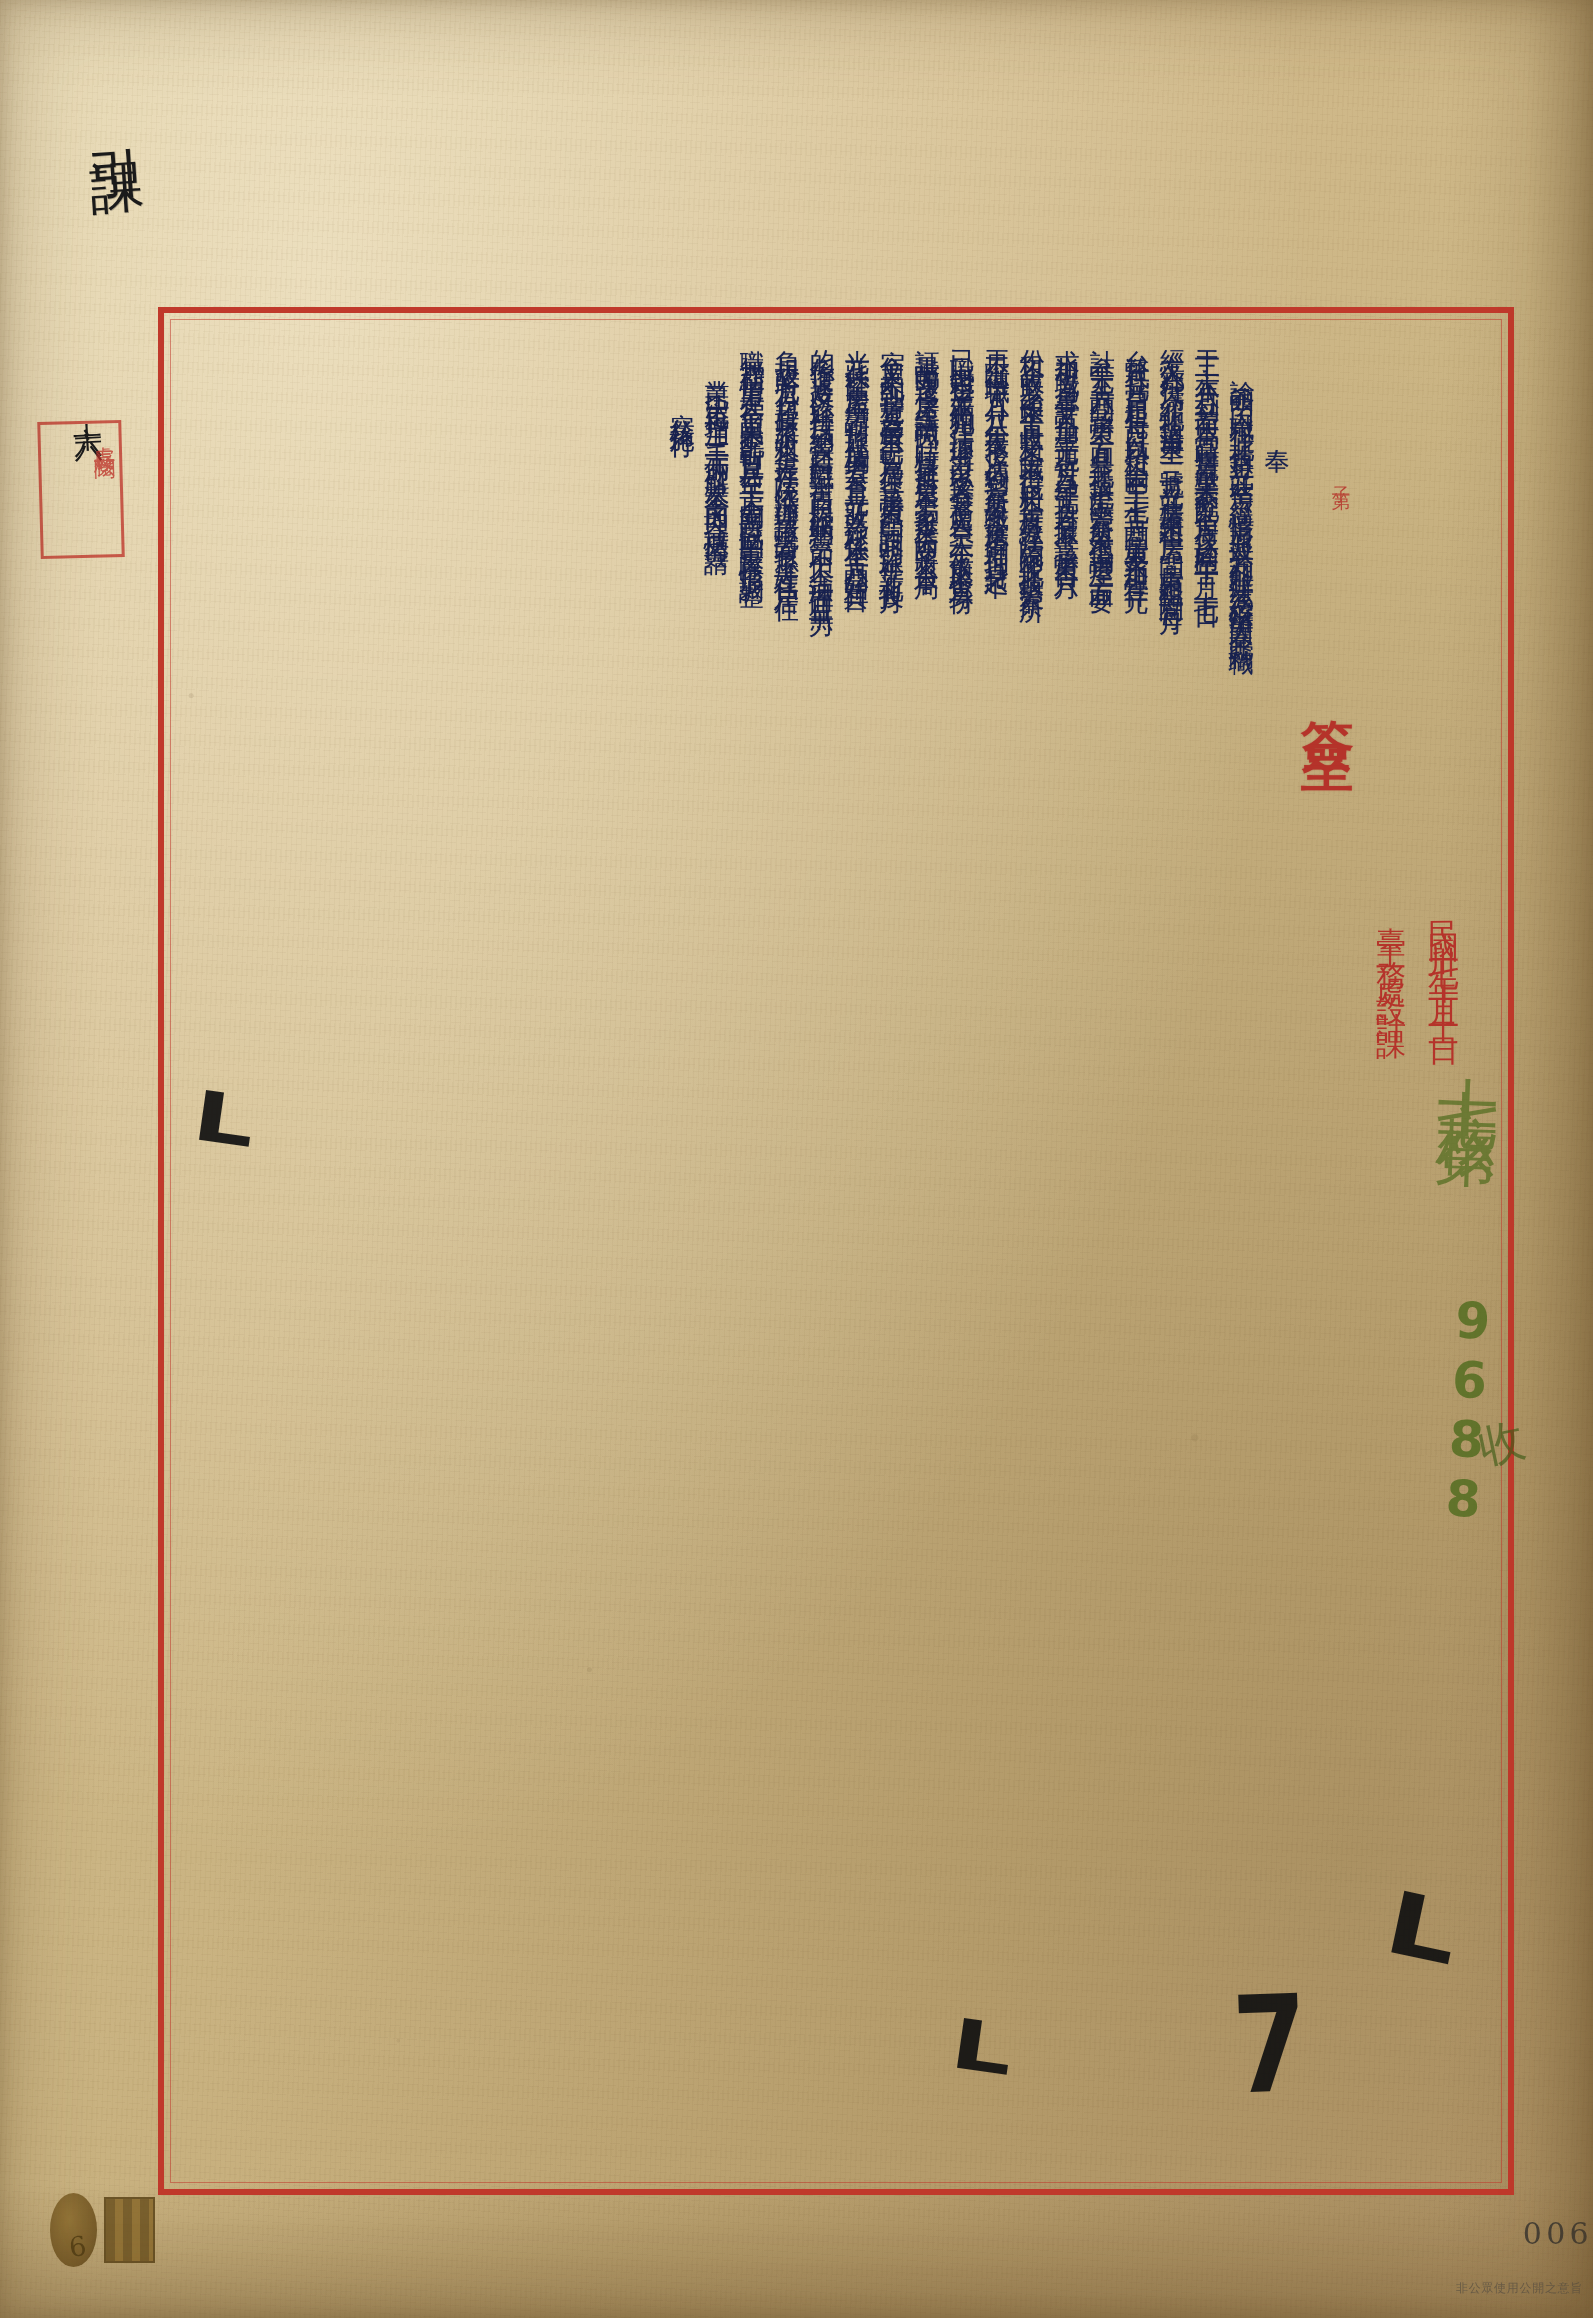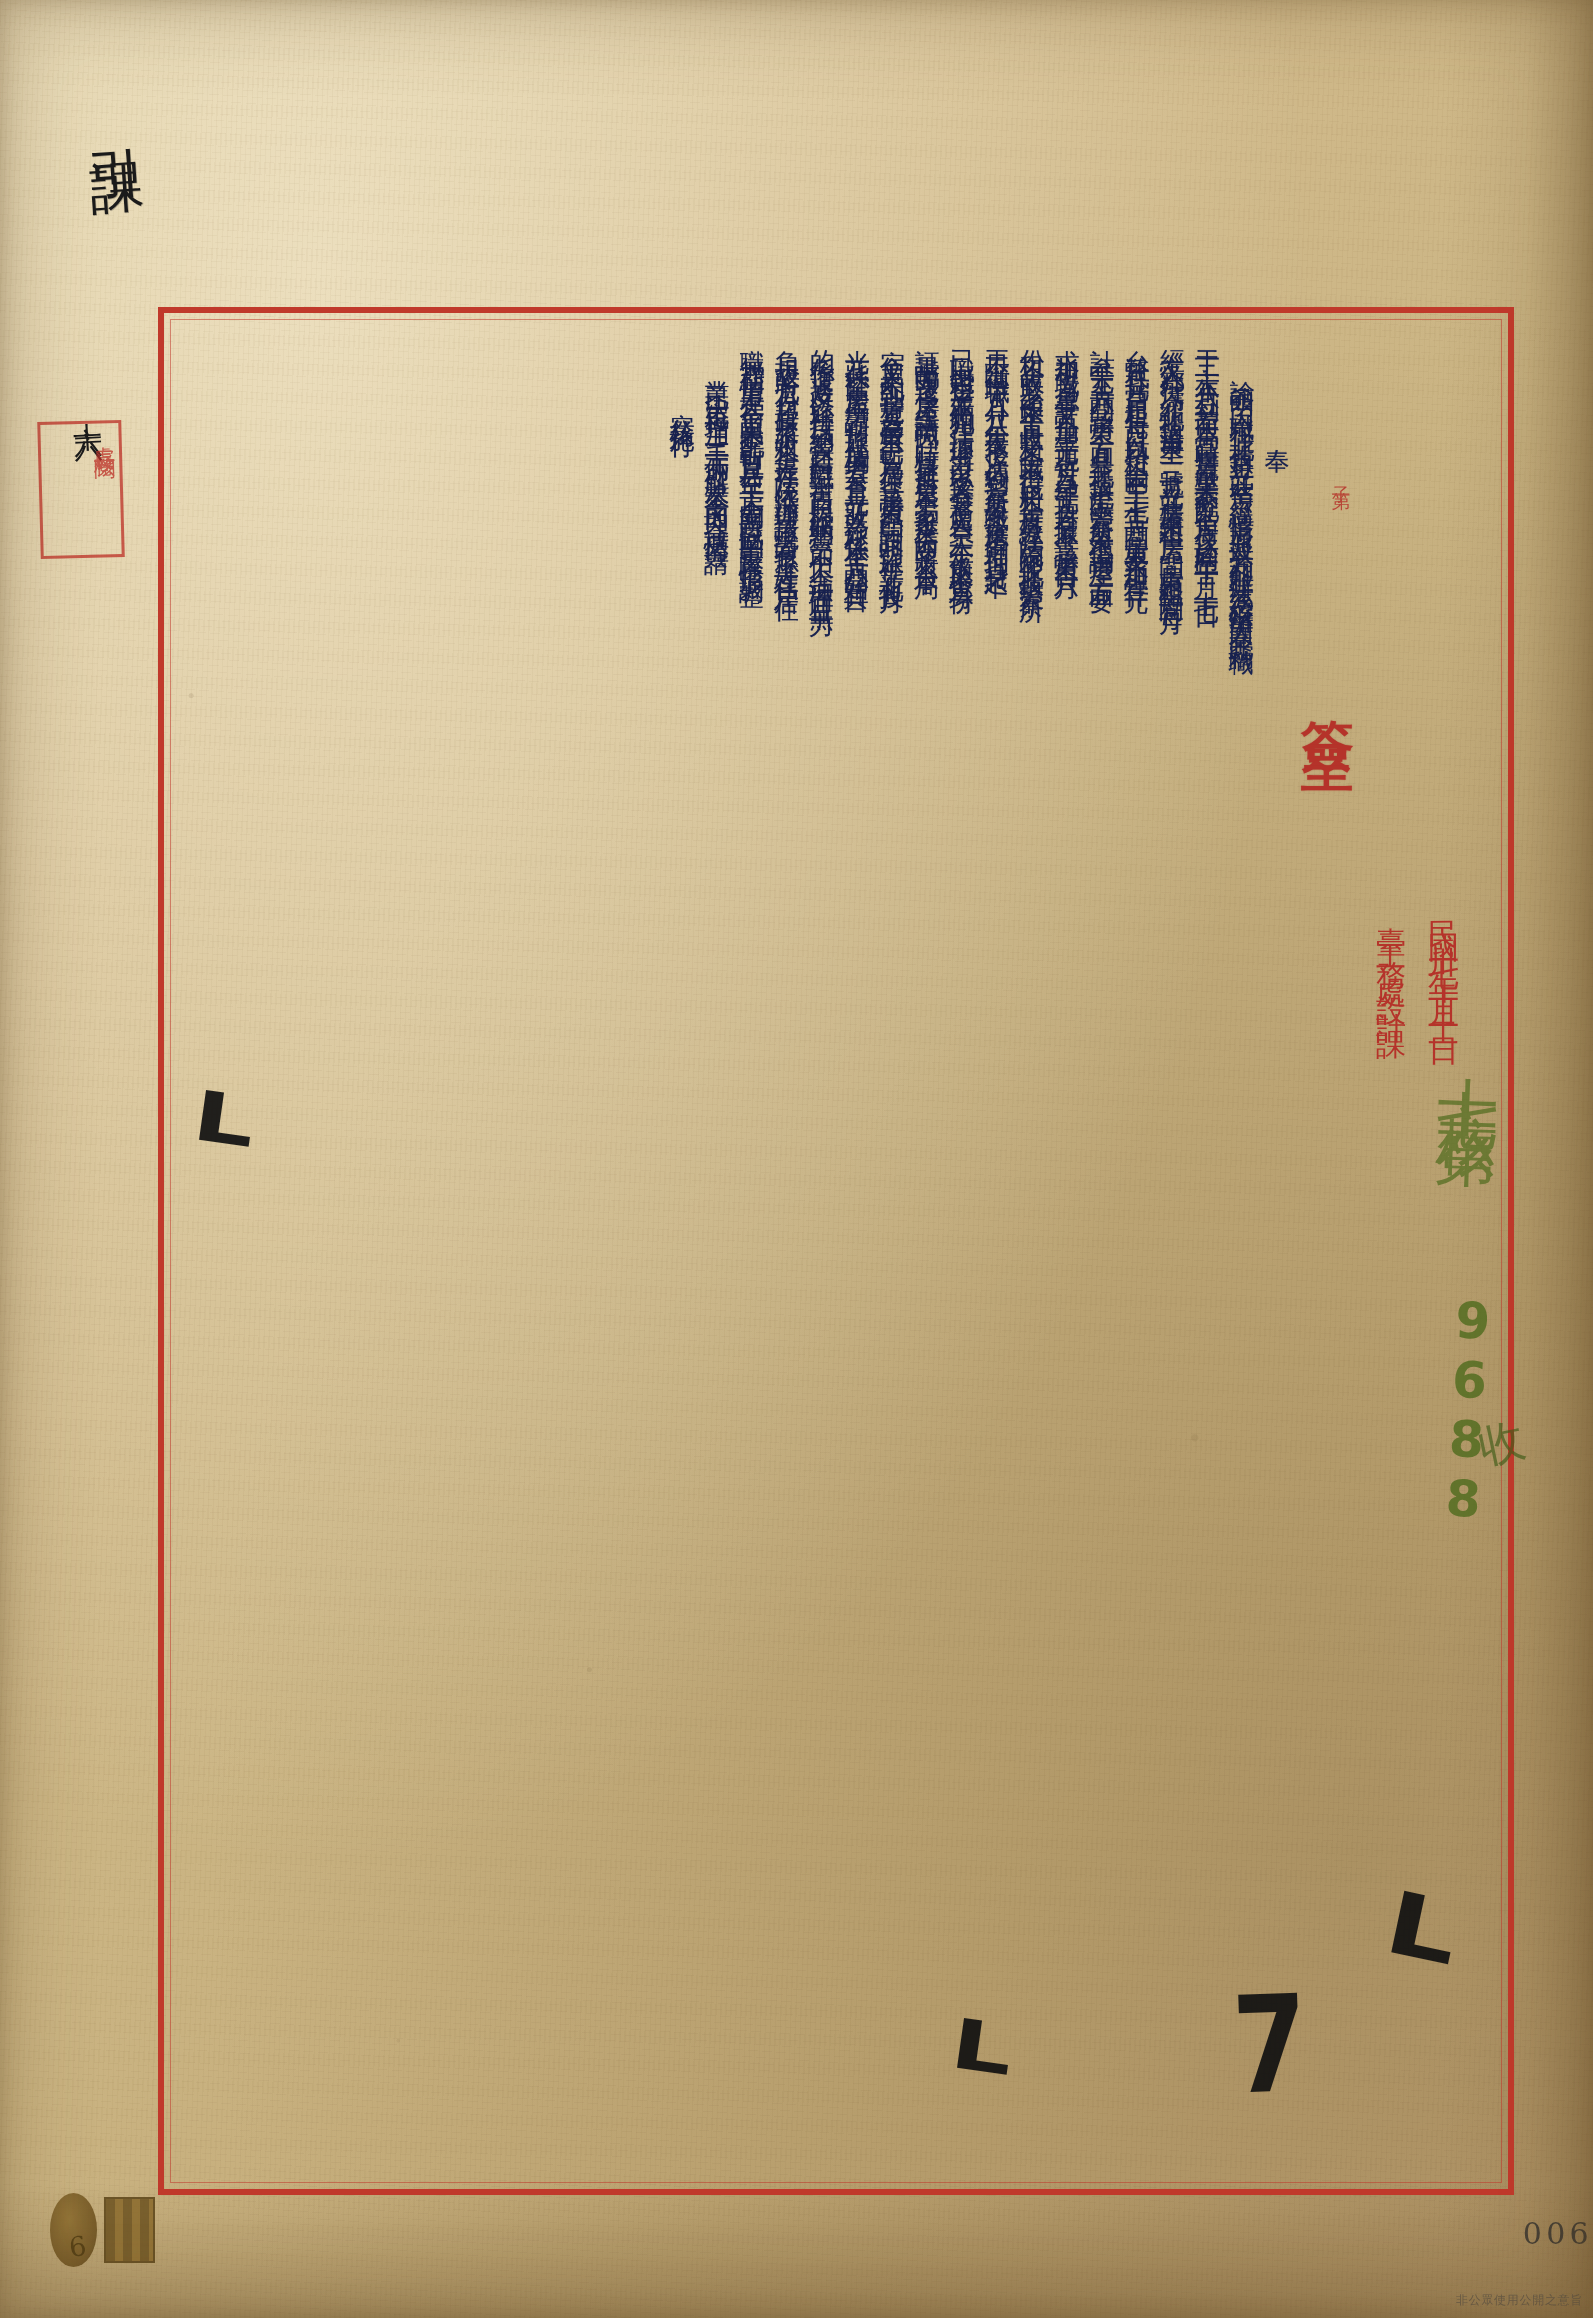--- a/index.html
+++ b/index.html
@@ -299,21 +299,21 @@
   }
   #tick-1 { left: 202px; top: 1085px; font-size: 69px; transform: rotate(8deg) scaleX(1.4); }
   #tick-2 { left: 960px; top: 2013px; font-size: 69px; transform: rotate(8deg) scaleX(1.4); }
   #tick-3 { right: 286px; top: 1992px; font-size: 107px; transform: rotate(-2deg) scaleY(1.25); }
   #tick-4 { right: 143px; top: 1885px; font-size: 86px; transform: rotate(12deg) scaleX(1.3); }
 
   
   #watermark {
     position: absolute;
     right: 10px;
-    bottom: 10px;
+    bottom: 22px;
     font-family: Liberation Sans, sans-serif;
     font-size: 12px;
     color: #5d5446;
     letter-spacing: 0.7px;
     opacity: .8;
   }
 </style>
 </head>
 <body>
 

